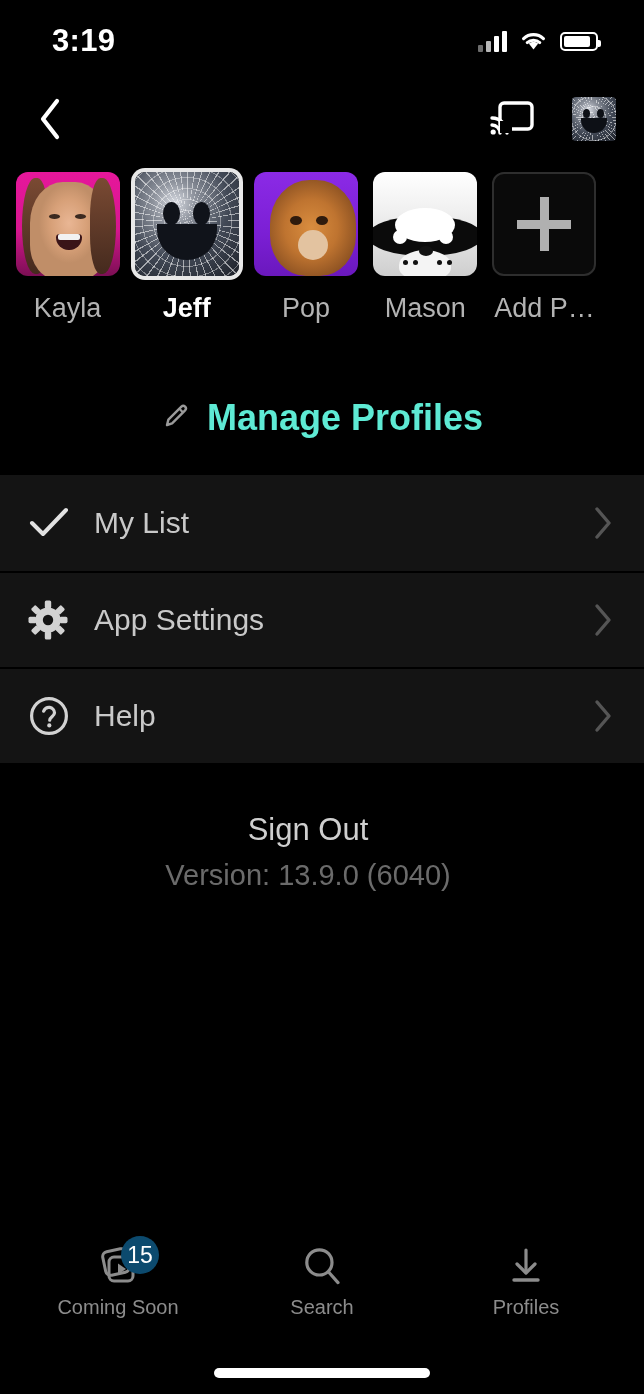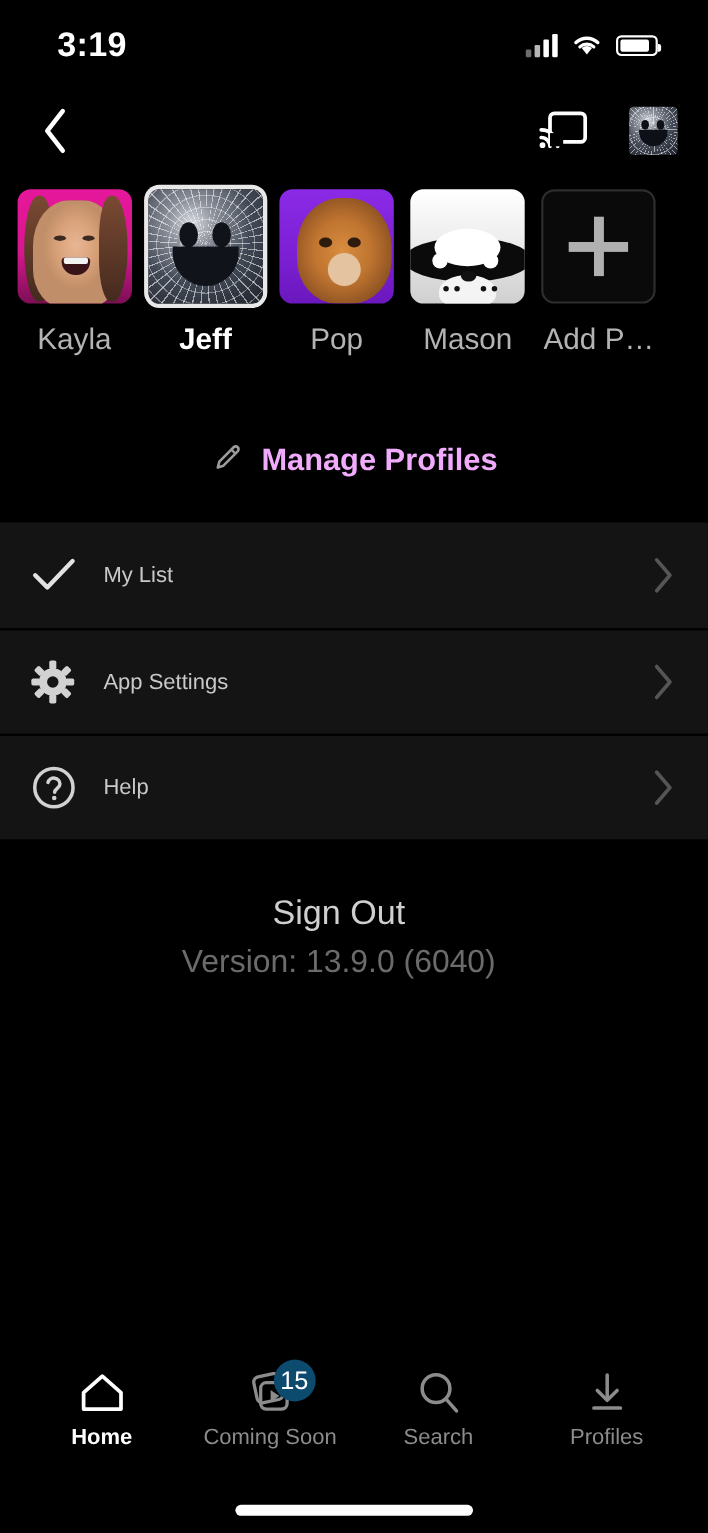--- a/index.html
+++ b/index.html
@@ -167,34 +167,34 @@
   .av-mason .dot { position:absolute; width:5px; height:5px; background:#111; border-radius:50%; top:88px; }
   .av-mason .dot.d1{left:30px;} .av-mason .dot.d2{left:40px;}
   .av-mason .dot.d3{left:64px;} .av-mason .dot.d4{left:74px;}
 
   
   .manage {
     position:absolute; top:396px; left:0; width:644px;
     display:flex; align-items:center; justify-content:center; gap:16px;
     height:44px;
   }
-  .manage-label { color:#f0abfc; font-size:28px; font-weight:bold; }
+  .manage-label { color:#5eead4; font-size:36px; font-weight:bold; }
 
   
   .menu {
     position:absolute; top:475px; left:0; width:644px;
     background:#141414;
   }
   .menu-row {
     height:96px; display:flex; align-items:center;
     padding:0 30px 0 28px; position:relative;
   }
   .menu-row + .menu-row { border-top:2px solid #000; }
   .menu-icon { width:52px; display:flex; align-items:center; justify-content:flex-start; }
-  .menu-label { flex:1; color:#c9c9c9; font-size:20px; margin-left:14px; }
+  .menu-label { flex:1; color:#c9c9c9; font-size:30px; margin-left:14px; }
   .chev { width:22px; height:34px; }
 
   
   .signout-wrap {
     position:absolute; top:812px; left:0; width:616px; text-align:center;
   }
   .signout { color:#cfcfcf; font-size:31px; }
   .version { color:#6b6b6b; font-size:29px; margin-top:11px; }
 
   
@@ -400,28 +400,20 @@
 
   </div>
 
   <div class="signout-wrap">
     <div class="signout">Sign Out</div>
     <div class="version">Version: 13.9.0 (6040)</div>
   </div>
 
   <div class="tabbar">
 
-    <div class="tab active">
-      <div class="tab-icon">
-        <svg width="42" height="40" viewBox="0 0 42 40">
-          <path d="M4 20 L21 5 L38 20 L38 35 L4 35 Z" stroke="#ffffff" stroke-width="3.4" fill="none" stroke-linejoin="round"></path>
-        </svg>
-      </div>
-      <div class="tab-label">Home</div>
-    </div>
 
     <div class="tab">
       <div class="tab-icon">
         <svg width="46" height="40" viewBox="0 0 46 40">
           <rect x="9" y="4" width="24" height="24" rx="5" stroke="#8c8c8c" stroke-width="3" fill="none" transform="rotate(-12 21 16)"></rect>
           <rect x="14" y="11" width="24" height="24" rx="5" stroke="#8c8c8c" stroke-width="3" fill="none"></rect>
           <path d="M23 17.6 L31 23 L23 28.4 Z" fill="#8c8c8c"></path>
         </svg>
         <div class="badge">15</div>
       </div>

